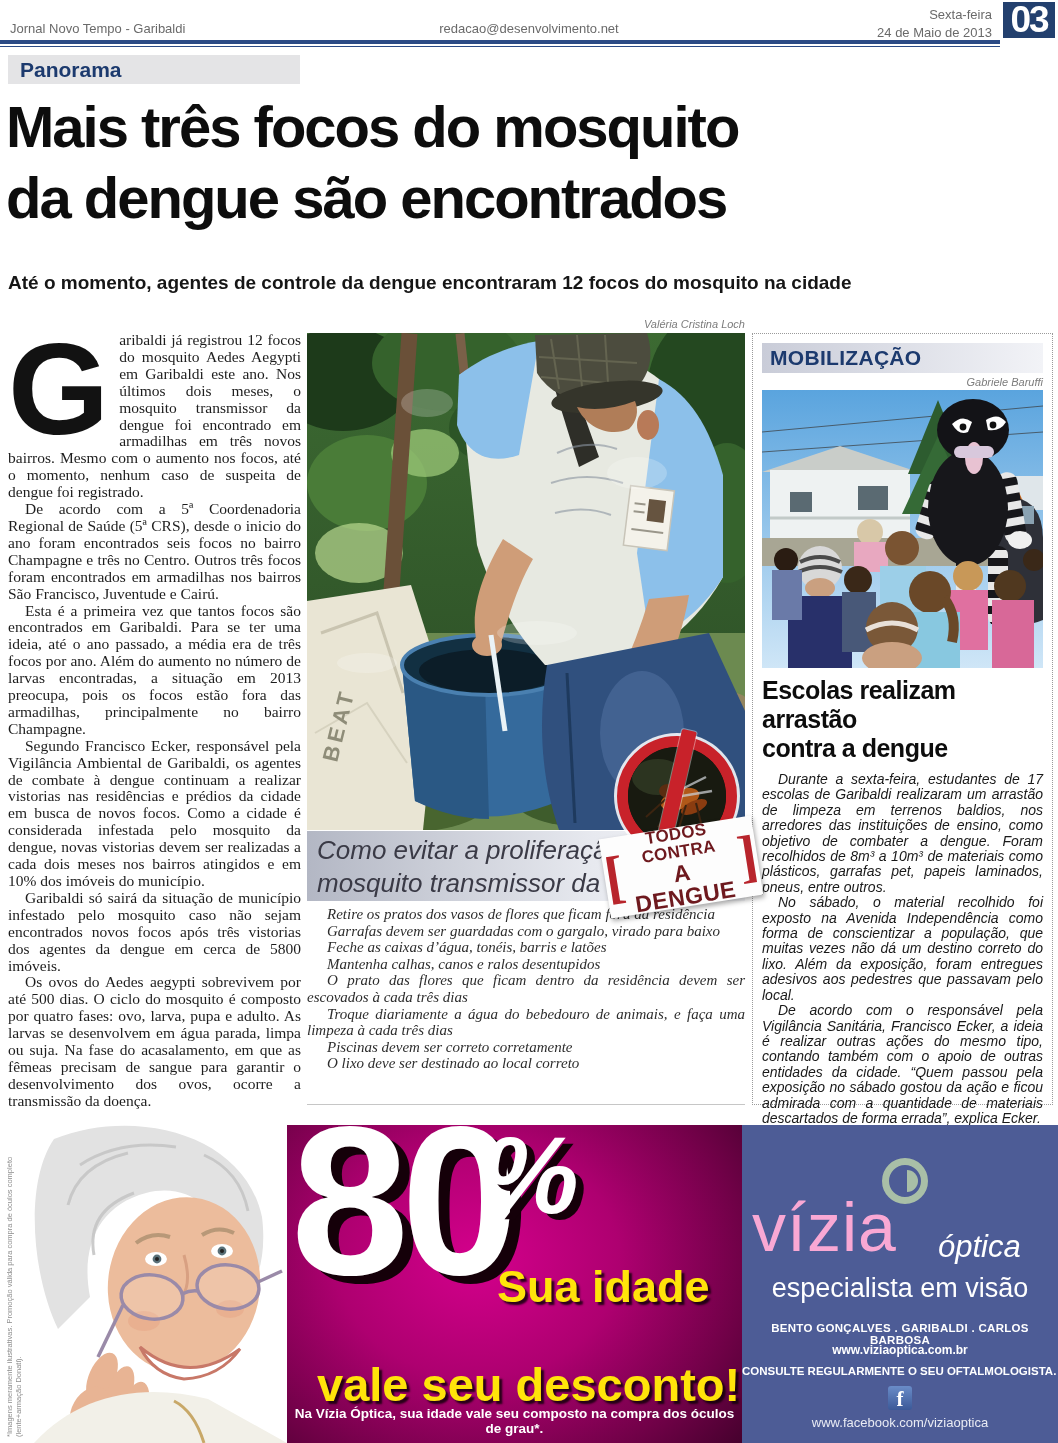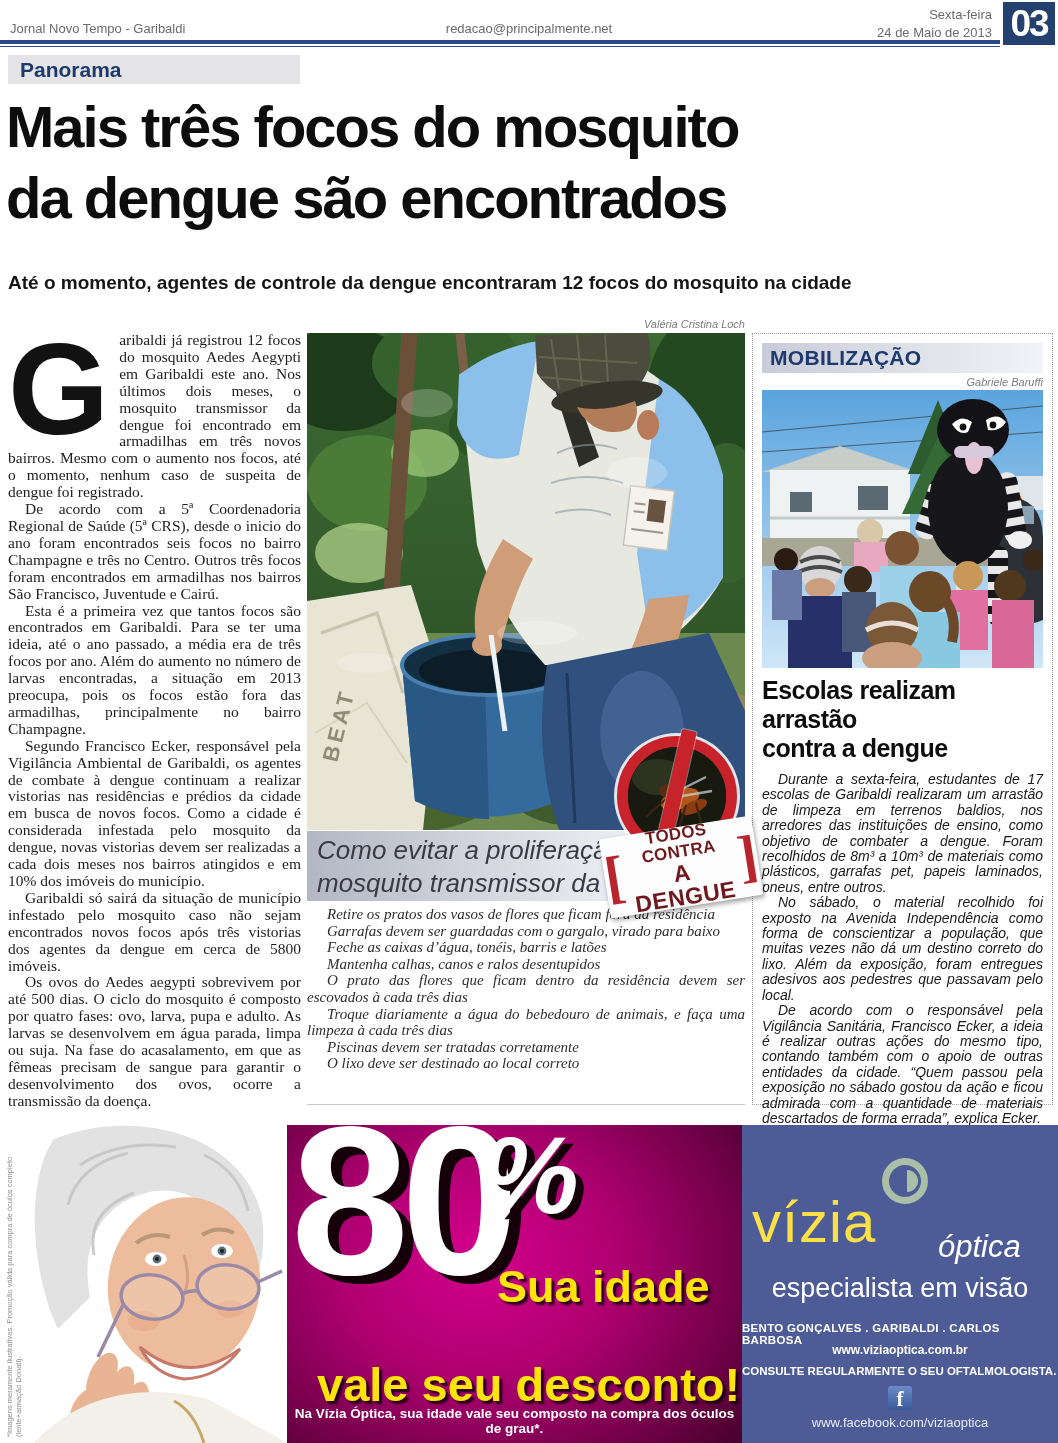--- a/index.html
+++ b/index.html
@@ -3,21 +3,21 @@
 <meta charset="utf-8">
 <style>
   html,body{margin:0;padding:0;background:#fff;}
   .page{position:relative;width:1058px;height:1443px;background:#fff;overflow:hidden;
         font-family:"Liberation Sans",sans-serif;color:#1a1a1a;}
 
   
   .paper-name{position:absolute;left:10px;top:21px;font-size:13px;color:#6a6a6a;}
   .header-email{position:absolute;left:0;right:0;top:21px;text-align:center;font-size:13px;color:#6a6a6a;}
   .header-date{position:absolute;right:66px;top:6px;text-align:right;font-size:13px;color:#6a6a6a;line-height:1.35;}
-  .page-number{position:absolute;right:3px;top:2px;width:52px;height:43px;background:#23406e;color:#fff;
+  .page-number{position:absolute;right:3px;top:2px;width:52px;height:36px;background:#23406e;color:#fff;
                font-weight:bold;font-size:37px;display:flex;align-items:center;justify-content:center;letter-spacing:-2px;}
   .top-rule{position:absolute;left:0;top:40px;width:1000px;border-top:4px solid #2b4a85;}
   .top-rule2{position:absolute;left:0;top:46px;width:1000px;border-top:1px solid #2b4a85;}
   .section-label{position:absolute;left:8px;top:55px;width:292px;height:29px;background:#e4e4e6;color:#1c3a6e;
                  font-size:21px;font-weight:bold;line-height:29px;padding-left:12px;box-sizing:border-box;}
 
   
   .headline{position:absolute;left:6px;top:92px;font-size:58px;font-weight:bold;color:#0d0d0d;
             line-height:1.22;letter-spacing:-2px;}
   .subhead{position:absolute;left:8px;top:272px;font-size:19px;font-weight:bold;color:#161616;}
@@ -79,42 +79,42 @@
          letter-spacing:-8px;text-shadow:11px 8px 0 #150009;}
   .ad-pct{position:absolute;left:194px;top:-14px;font-size:110px;font-weight:bold;font-style:italic;color:#fff;
           text-shadow:8px 6px 0 #150009;}
   .ad-line1{position:absolute;left:210px;top:136px;font-size:45px;font-weight:bold;color:#ffe40a;
             text-shadow:3px 3px 2px rgba(18,0,9,.85);}
   .ad-line2{position:absolute;left:30px;top:204px;font-size:47px;font-weight:bold;color:#ffe40a;
             text-shadow:3px 3px 2px rgba(18,0,9,.85);margin-top:28px;}
   .ad-tagline{position:absolute;left:0;right:0;top:281px;text-align:center;font-size:13.5px;font-weight:bold;color:#fff;}
   .ad-blackstrip{position:absolute;left:0;bottom:0;width:100%;height:9px;background:#0b0007;}
   .ad-right{position:absolute;left:742px;top:0;width:316px;height:318px;background:#4d5c96;}
-  .vz-name{position:absolute;left:10px;top:68px;font-size:58px;color:#fde047;letter-spacing:1px;line-height:1;}
+  .vz-name{position:absolute;left:10px;top:68px;font-size:68px;color:#f9a8d4;letter-spacing:1px;line-height:1;}
   .vz-circle{position:absolute;left:140px;top:33px;width:32px;height:32px;border:7px solid #a9bfa7;border-radius:50%;}
   .vz-circle:after{content:"";position:absolute;right:3px;top:5px;width:11px;height:22px;background:#a9bfa7;
                    border-radius:0 12px 12px 0;}
   .vz-optica{position:absolute;left:196px;top:104px;font-size:31px;font-style:italic;color:#fff;}
   .vz-sub{position:absolute;left:0;width:100%;top:148px;text-align:center;font-size:27px;color:#fff;}
-  .vz-cities{position:absolute;left:0;width:100%;top:197px;text-align:left;font-size:11.5px;font-weight:bold;
+  .vz-cities{position:absolute;left:0;width:100%;top:197px;text-align:center;font-size:11.5px;font-weight:bold;
              color:#fff;letter-spacing:.3px;}
   .vz-site{position:absolute;left:0;width:100%;top:218px;text-align:center;font-size:12px;font-weight:bold;color:#fff;}
   .vz-advice{position:absolute;left:0;width:100%;top:240px;text-align:left;font-size:11.5px;font-weight:bold;color:#fff;}
   .vz-fb{position:absolute;left:50%;margin-left:-12px;top:261px;width:24px;height:24px;border-radius:3px;
          background:linear-gradient(#6a8cc8,#3b5998);color:#fff;font-weight:bold;
          font-family:"Liberation Serif",serif;font-size:21px;text-align:center;line-height:27px;}
   .vz-fb-url{position:absolute;left:0;width:100%;top:290px;text-align:center;font-size:13px;color:#e9ebf4;}
 </style>
 </head>
 <body>
 
 <div class="page">
 
   <div class="paper-name">Jornal Novo Tempo - Garibaldi</div>
-  <div class="header-email">redacao@principalmente.net</div>
+  <div class="header-email">redacao@desenvolvimento.net</div>
   <div class="header-date">
     <div>Sexta-feira</div>
     <div>24 de Maio de 2013</div>
   </div>
   <div class="page-number">03</div>
   <div class="top-rule"></div>
   <div class="top-rule2"></div>
   <div class="section-label">Panorama</div>
 
   <div class="headline">
@@ -225,21 +225,21 @@
     <div>Como evitar a proliferação do</div>
     <div>mosquito transmissor da dengue</div>
   </div>
   <div class="tips-list">
     <p>Retire os pratos dos vasos de flores que ficam fora da residência</p>
     <p>Garrafas devem ser guardadas com o gargalo, virado para baixo</p>
     <p>Feche as caixas d’água, tonéis, barris e latões</p>
     <p>Mantenha calhas, canos e ralos desentupidos</p>
     <p>O prato das flores que ficam dentro da residência devem ser escovados à cada três dias</p>
     <p>Troque diariamente a água do bebedouro de animais, e faça uma limpeza à cada três dias</p>
-    <p>Piscinas devem ser tratadas corretamente</p>
+    <p>Piscinas devem ser correto corretamente</p>
     <p>O lixo deve ser destinado ao local correto</p>
   </div>
   <div class="tips-rule"></div>
 
   <div class="no-sign">
     <svg viewBox="0 0 98 98" width="98" height="98">
       <rect width="98" height="98" fill="#181a10"></rect>
       <ellipse cx="30" cy="30" rx="26" ry="18" fill="#2c3420"></ellipse>
       <ellipse cx="52" cy="52" rx="20" ry="10" fill="#b05818" transform="rotate(-18 52 52)"></ellipse>
       <ellipse cx="66" cy="60" rx="14" ry="6" fill="#8a3c10" transform="rotate(-24 66 60)"></ellipse>

